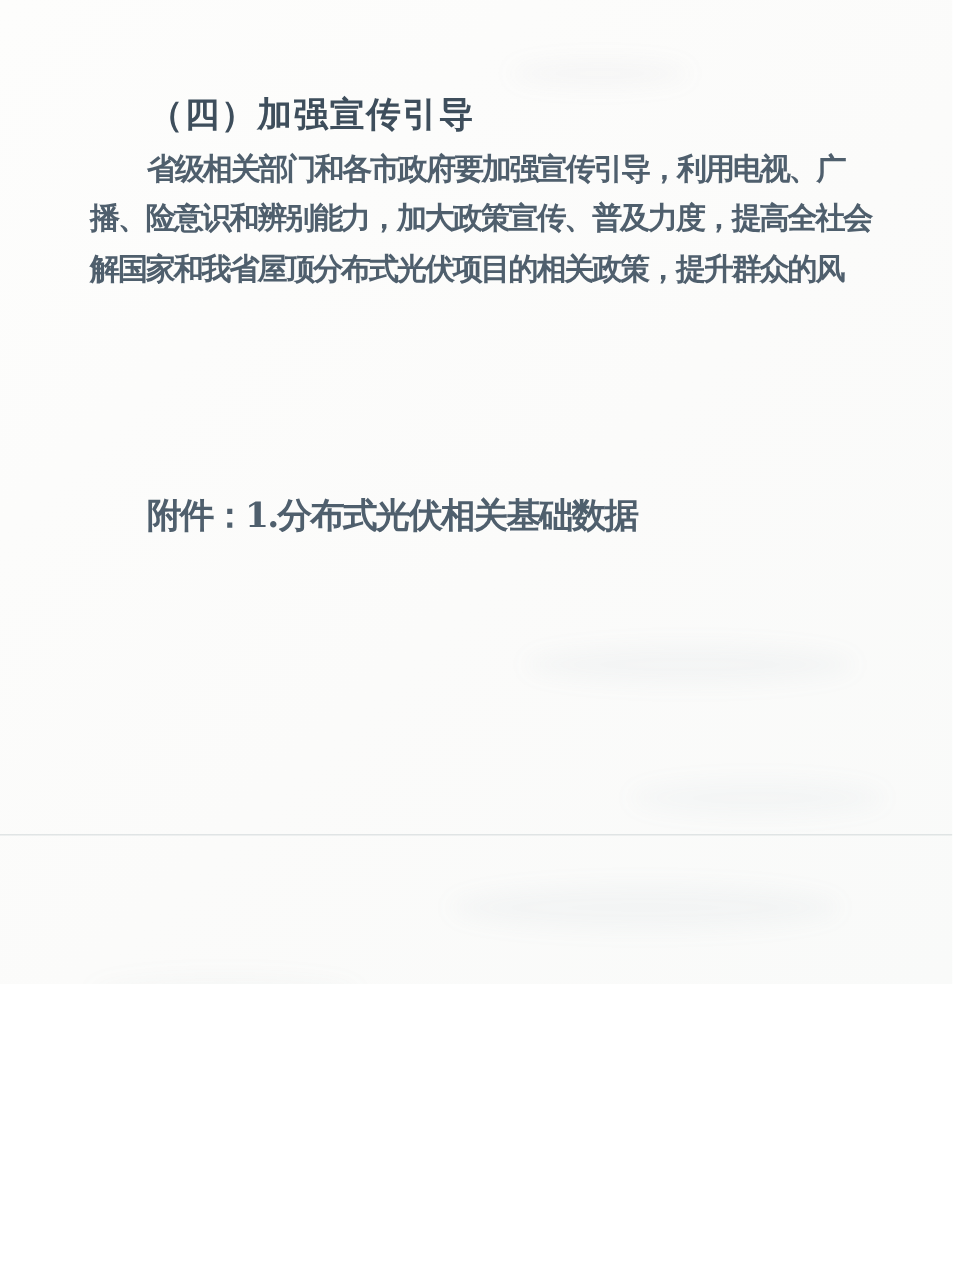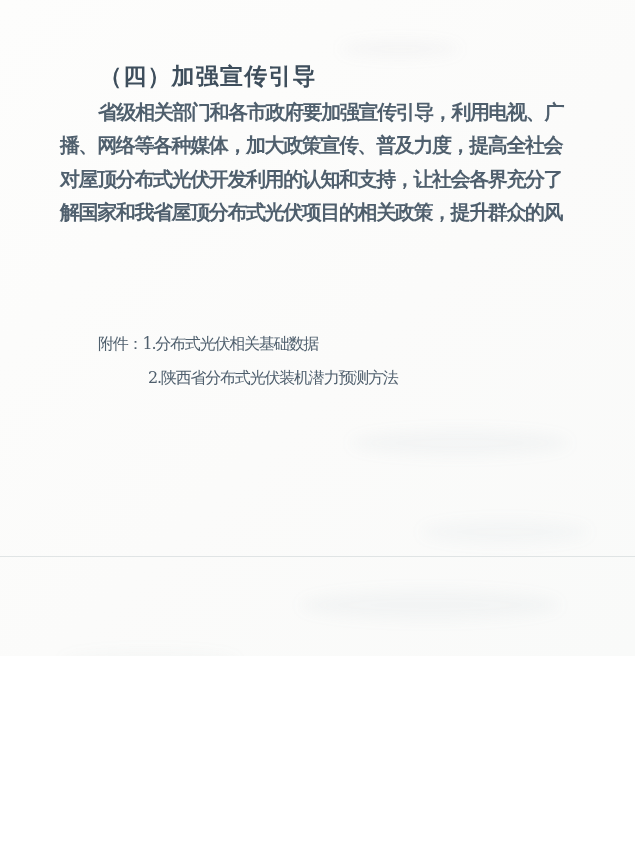--- a/index.html
+++ b/index.html
@@ -61,24 +61,25 @@
   .body-text .line {
     white-space: nowrap;
   }
   .body-text .line.first {
     text-indent: 38px;
   }
   .attachments {
     position: absolute;
     left: 98px;
     top: 327px;
-    font-size: 16px;
+    font-size: 23px;
     line-height: 33.6px;
     letter-spacing: -1.2px;
     color: #4f5f6d;
+    font-weight: bold;
   }
   .attachments .att-line2 {
     padding-left: 50px;
   }
   .footer {
     position: absolute;
     right: 73px;
     top: 805px;
     font-size: 17px;
     color: #2f4654;
@@ -104,27 +105,25 @@
   <div class="smudge s1"></div>
   <div class="smudge s2"></div>
   <div class="smudge s3"></div>
   <div class="smudge s4"></div>
   <div class="smudge s5"></div>
 
   <div class="heading">（四）加强宣传引导</div>
 
   <div class="body-text">
     <div class="line first">省级相关部门和各市政府要加强宣传引导，利用电视、广</div>
-    <div class="line">播、网络等各种媒体，加大政策宣传、普及力度，提高全社会</div>
-    <div class="line">对屋顶分布式光伏开发利用的认知和支持，让社会各界充分了</div>
+    <div class="line">播、险意识和辨别能力，加大政策宣传、普及力度，提高全社会</div>
     <div class="line">解国家和我省屋顶分布式光伏项目的相关政策，提升群众的风</div>
   </div>
 
   <div class="attachments">
     <div class="att-line1">附件：1.分布式光伏相关基础数据</div>
-    <div class="att-line2">2.陕西省分布式光伏装机潜力预测方法</div>
   </div>
 
   <div class="footer">
     <span class="dash">—</span><span class="num">13</span><span class="dash">—</span>
   </div>
 
 </div>
 
 </body></html>

